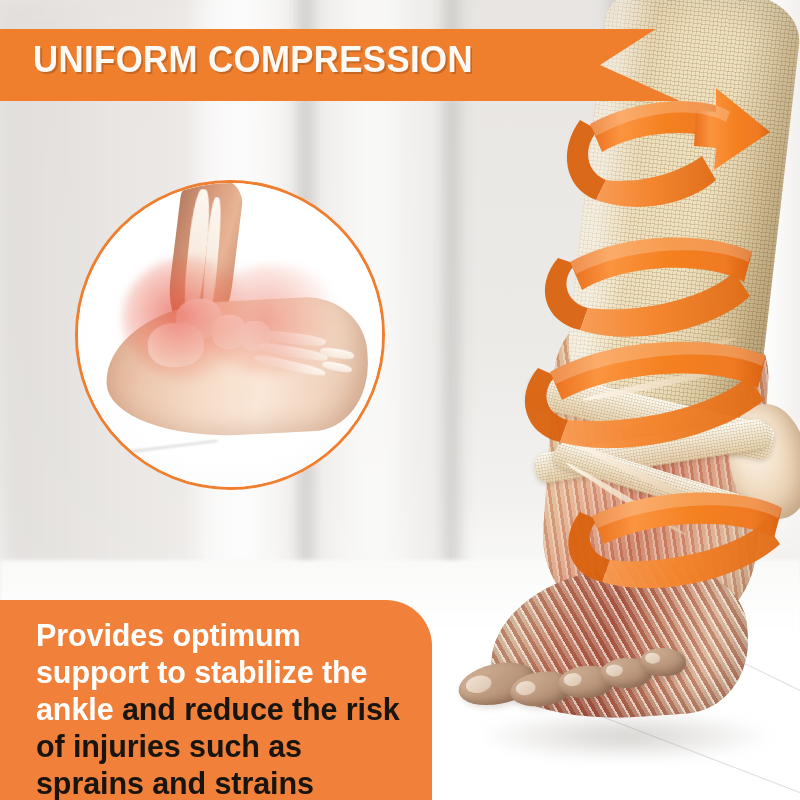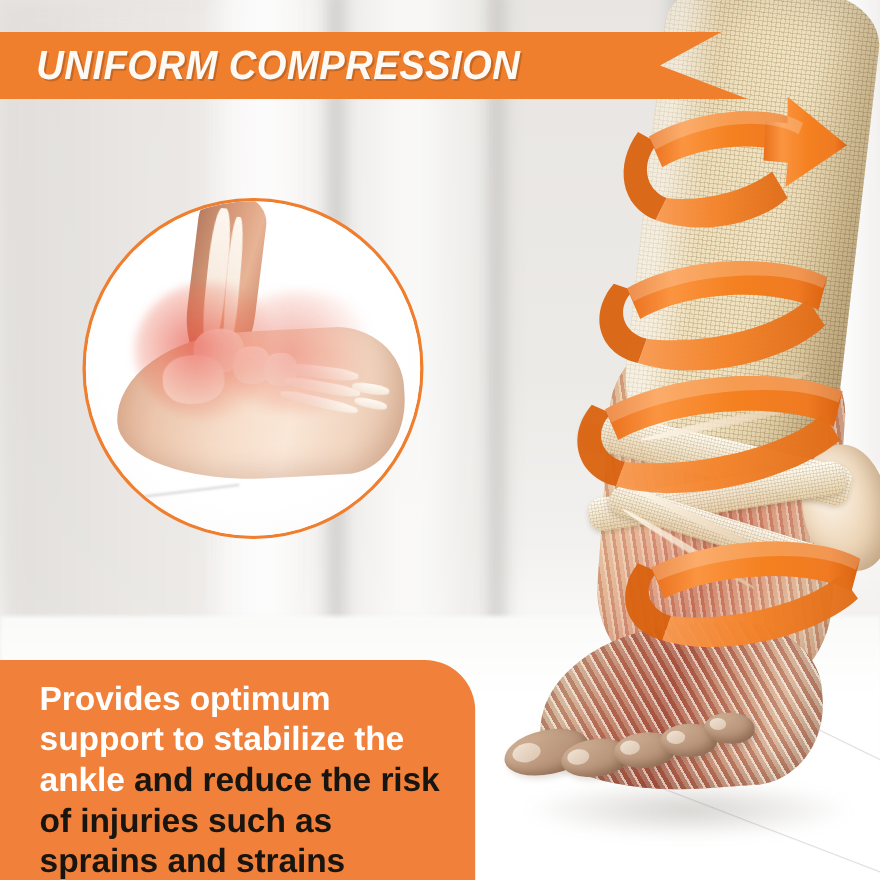--- a/index.html
+++ b/index.html
@@ -257,21 +257,21 @@
   .ribbon {
     position: absolute;
     pointer-events: none;
   }
   .ribbon svg { display: block; overflow: visible; }
 
   
   #banner {
     position: absolute;
     left: 0; top: 29px;
-    width: 680px; height: 61px; font-style: italic;
+    width: 680px; height: 72px;
   }
   #banner .shape {
     position: absolute;
     inset: 0;
     background: #f07f2d;
     clip-path: polygon(0 0, 656px 0, 600px 50%, 680px 100%, 0 100%);
   }
   #banner-title {
     position: absolute;
     left: 33px; top: 0;

